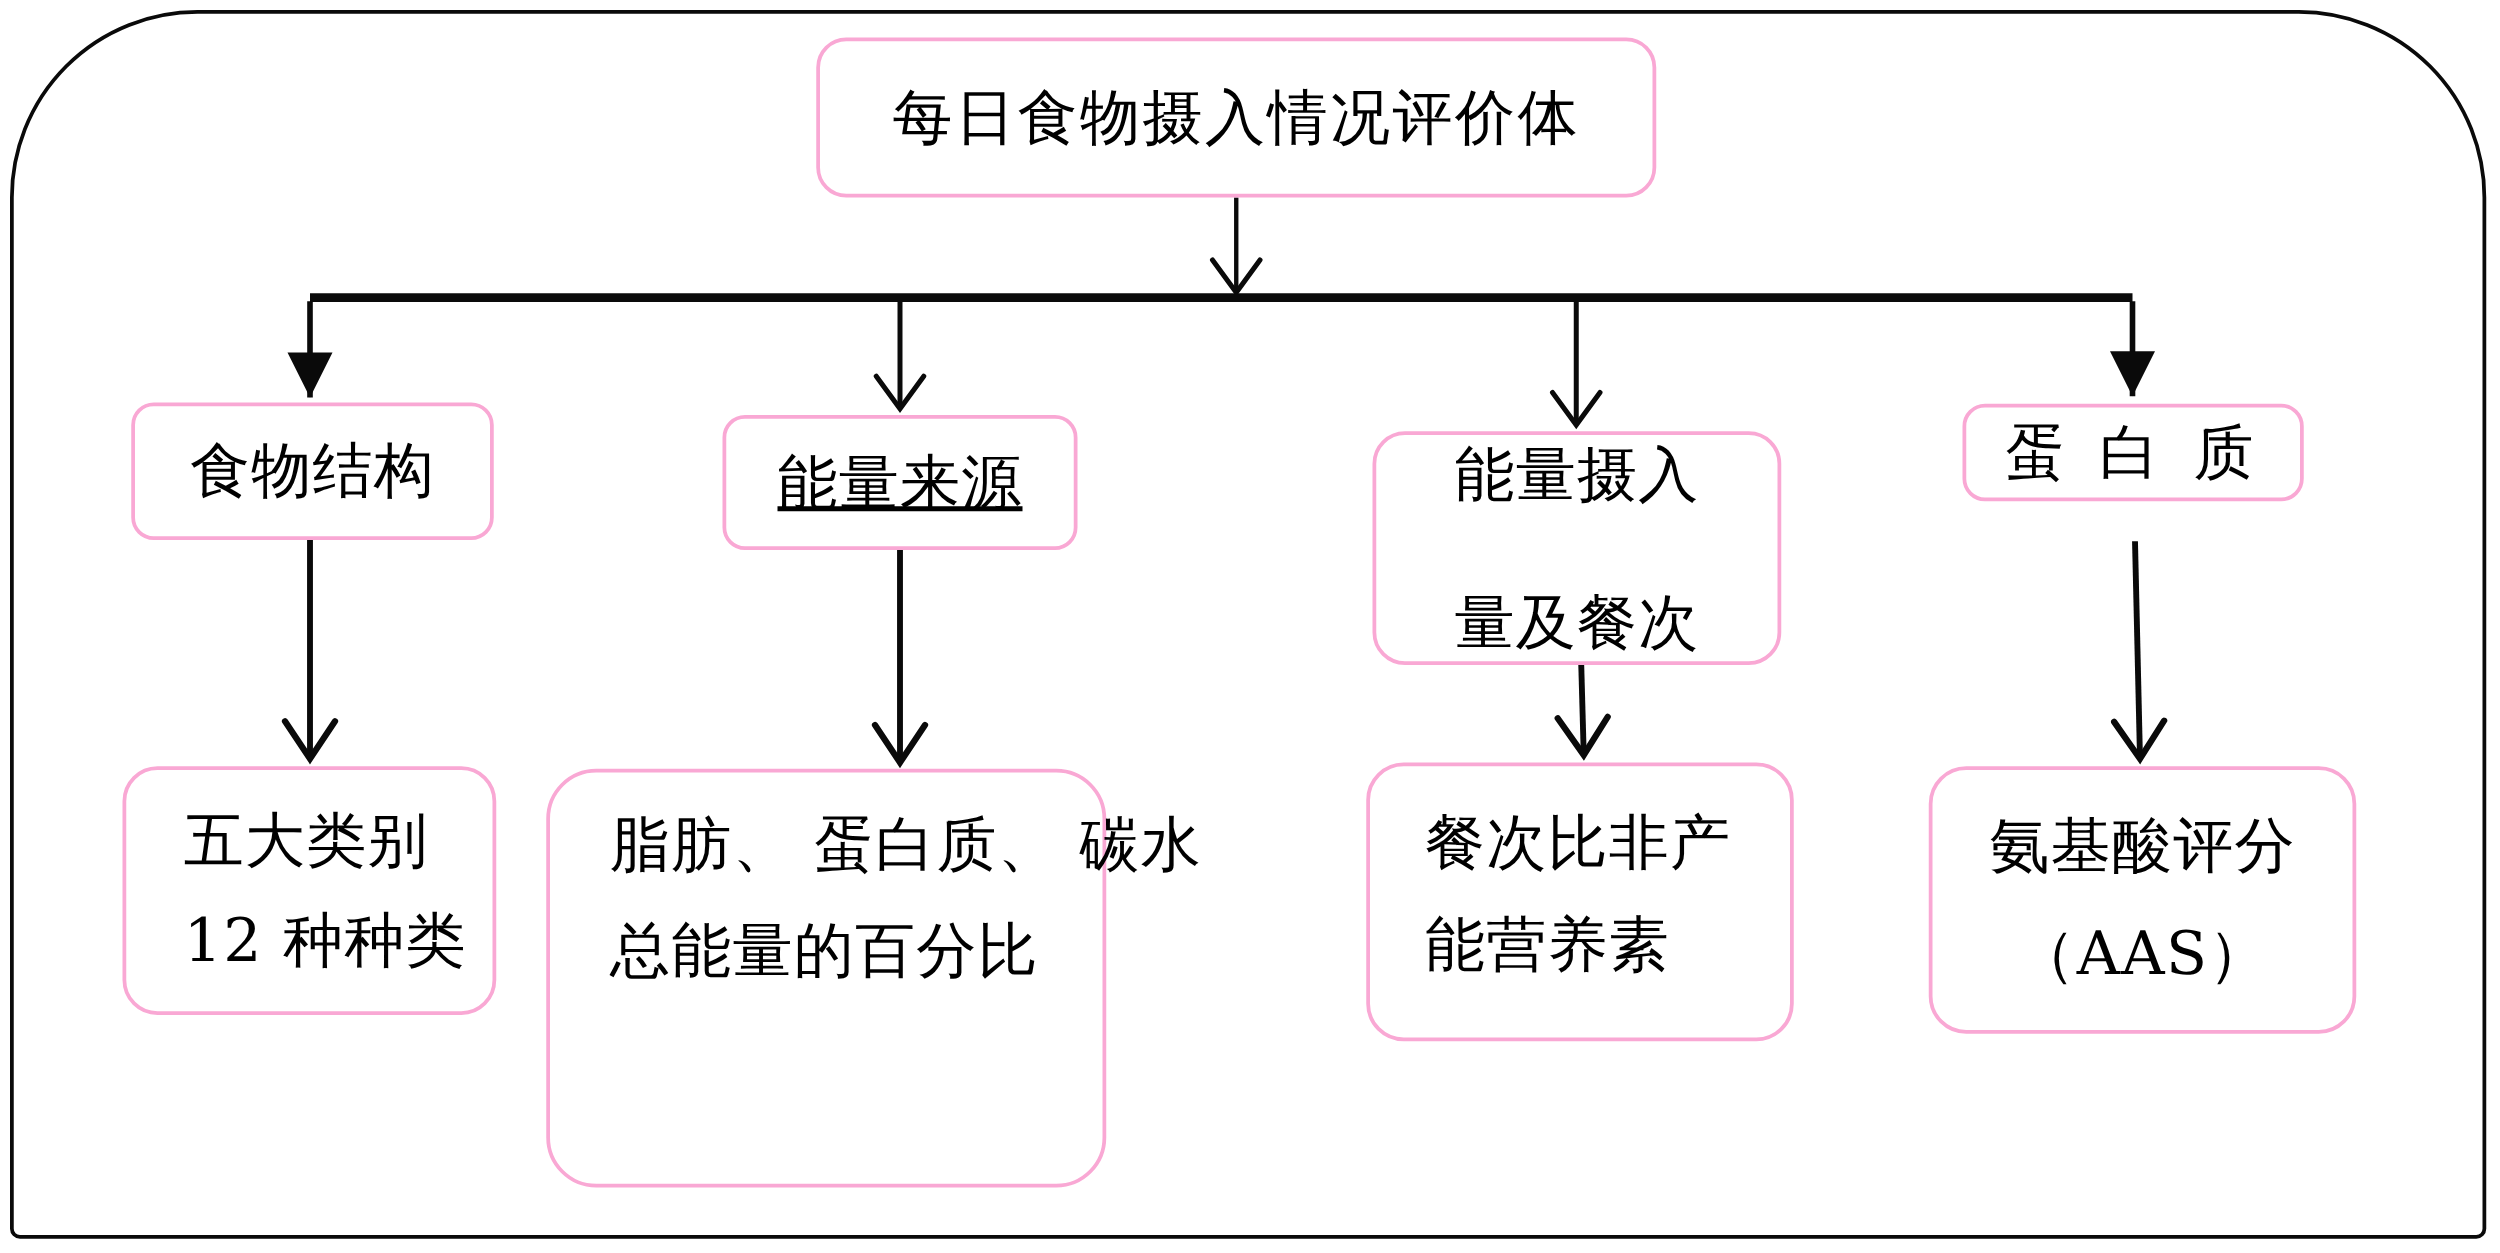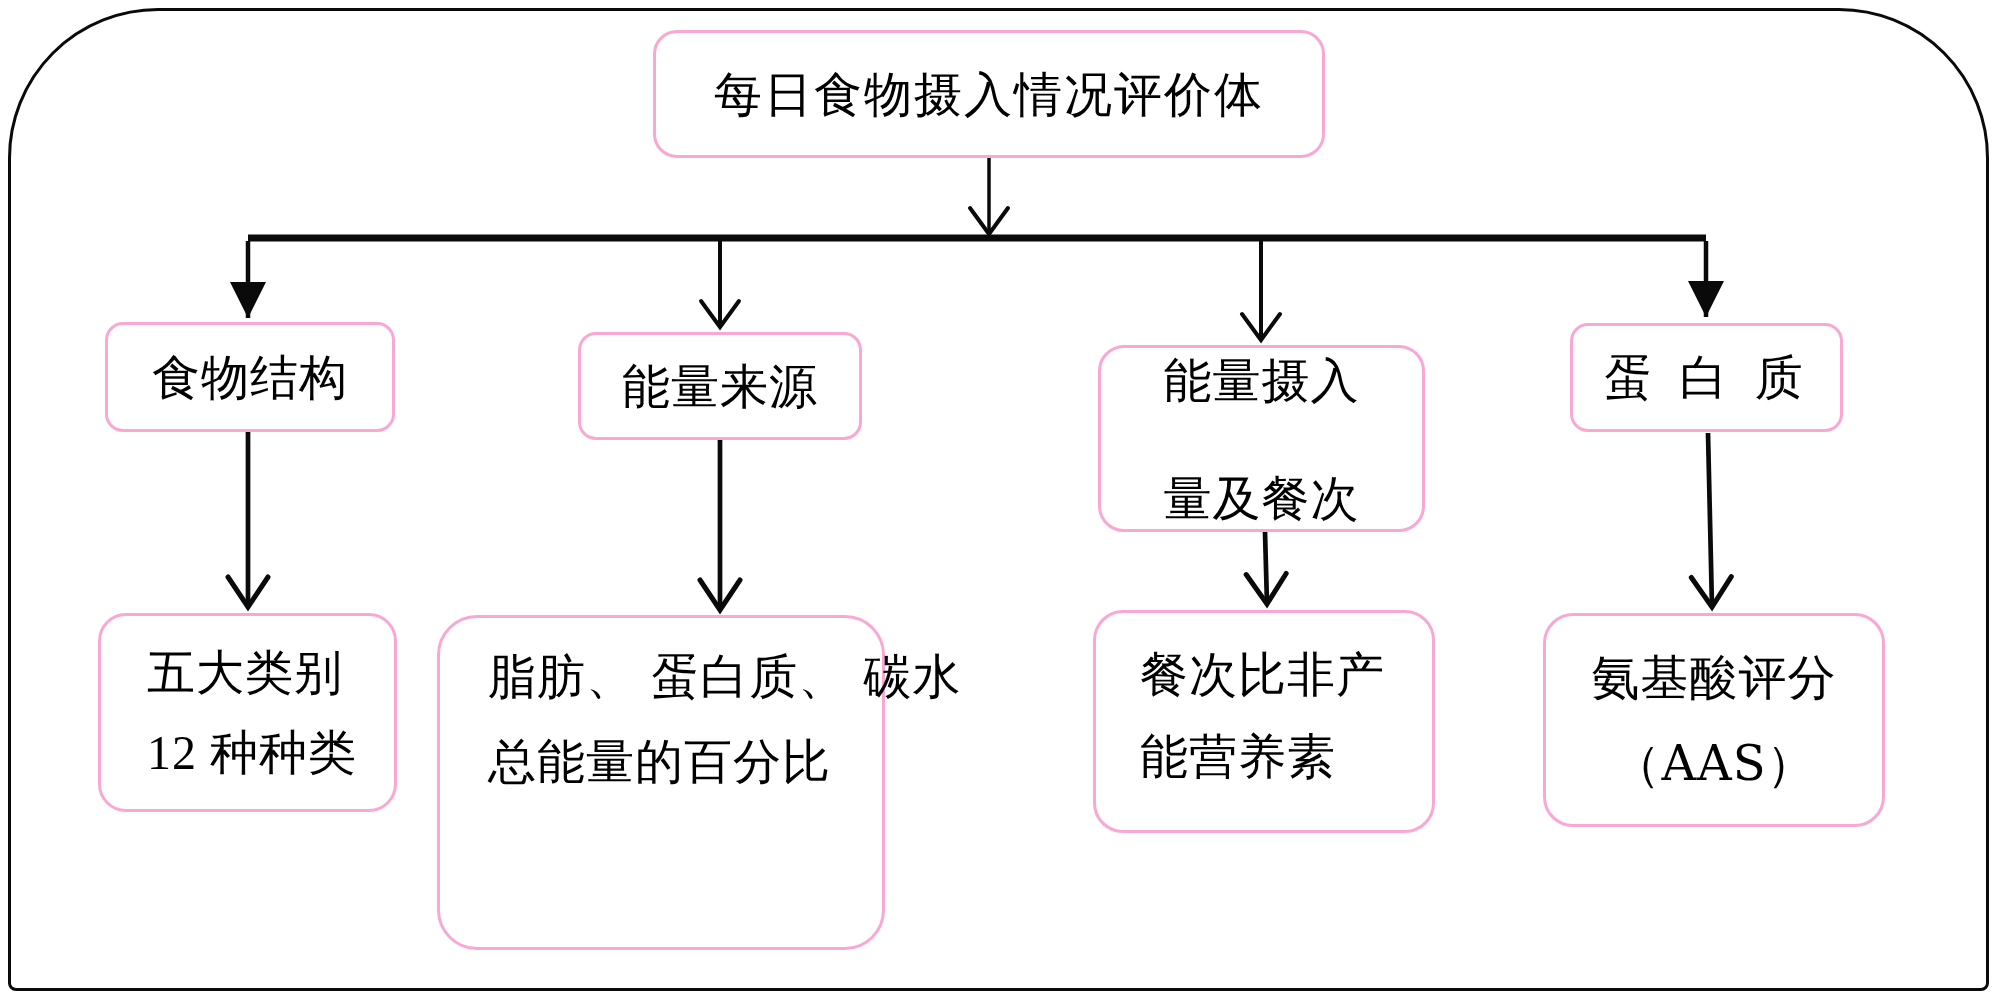--- a/index.html
+++ b/index.html
@@ -47,27 +47,27 @@
     font-size: 48px;
     line-height: 1.55;
     letter-spacing: 1px;
     white-space: nowrap;
   }
   .node .line { display: block; }
 
   .node-root   { left: 653px;  top: 30px;  width: 672px; height: 128px; border-radius: 24px; letter-spacing: 2px; }
 
   .node-b1     { left: 105px;  top: 322px; width: 290px; height: 110px; border-radius: 18px; }
-  .node-b2     { left: 578px;  top: 332px; width: 284px; height: 108px; border-radius: 18px; }
+  .node-b2     { left: 578px;  top: 332px; width: 284px; height: 108px; border-radius: 18px; text-decoration: underline; }
   .node-b3     { left: 1098px; top: 345px; width: 327px; height: 187px; border-radius: 26px; gap: 36px; }
   .node-b3 .line { line-height: 82px; }
-  .node-b4     { left: 1570px; top: 323px; width: 273px; height: 109px; border-radius: 18px; letter-spacing: 6px; }
+  .node-b4     { left: 1570px; top: 323px; width: 273px; height: 78px; border-radius: 18px; letter-spacing: 6px; }
 
   .node-c1     { left: 98px;   top: 613px; width: 299px; height: 199px; border-radius: 28px;
-                 align-items: flex-start; padding-left: 46px; justify-content: center; font-family: Liberation Serif, serif; }
+                 align-items: flex-start; padding-left: 46px; justify-content: center; }
   .node-c1 .line { line-height: 80px; }
   .node-c2     { left: 437px;  top: 615px; width: 448px; height: 335px; border-radius: 40px;
                  align-items: flex-start; justify-content: flex-start; padding: 16px 0 0 48px; }
   .node-c2 .line { line-height: 85px; }
   .node-c3     { left: 1093px; top: 610px; width: 342px; height: 223px; border-radius: 30px;
                  align-items: flex-start; justify-content: flex-start; padding: 20px 0 0 44px; }
   .node-c3 .line { line-height: 82px; }
   .node-c4     { left: 1543px; top: 613px; width: 342px; height: 214px; border-radius: 30px; }
   .node-c4 .line { line-height: 86px; }
 </style>

